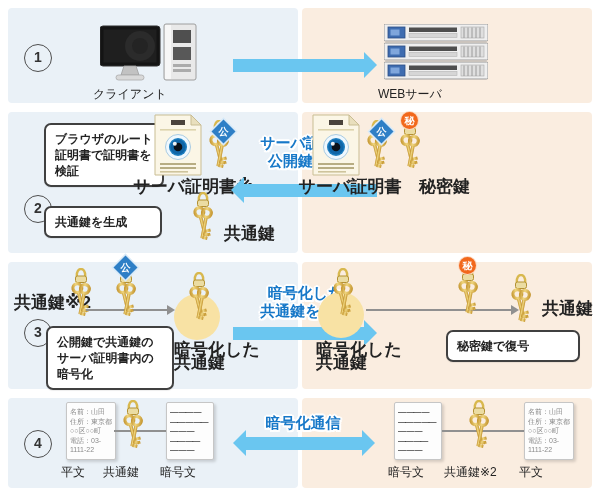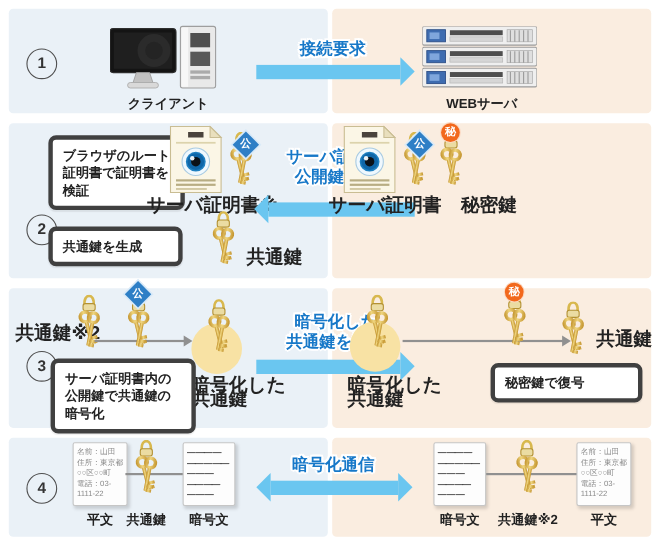--- a/index.html
+++ b/index.html
@@ -3,23 +3,23 @@
 <meta charset="utf-8">
 <style>
   html,body{margin:0;padding:0;background:#fff;}
   .stage{position:relative;width:600px;height:496px;background:#fff;overflow:hidden;
          font-family:"Liberation Sans","DejaVu Sans",sans-serif;}
   .panel{position:absolute;border-radius:4px;}
   .panel.client{background:#EAF1F7;}
   .panel.server{background:#FAEDE0;}
   .step{position:absolute;width:26px;height:26px;border-radius:50%;border:1.5px solid #4F4F4F;
         color:#333;font-size:14px;font-weight:bold;line-height:25px;text-align:center;}
-  .cap{position:absolute;font-weight:bold;color:#222;font-size:12px;text-align:center;white-space:nowrap;}
+  .cap{position:absolute;font-weight:normal;color:#222;font-size:12px;text-align:left;white-space:nowrap;}
   .cap-s{position:absolute;font-weight:bold;color:#222;font-size:17px;line-height:13px;white-space:nowrap;}
-  .wbox{position:absolute;background:#fff;border:4px solid #404040;border-radius:7px;
+  .wbox{position:absolute;background:#fff;border:2px solid #404040;border-radius:7px;
         padding:6px 9px;font-weight:bold;color:#222;font-size:12px;line-height:16px;
         box-shadow:0 1px 1px rgba(0,0,0,.07);}
   .wbox.center{text-align:left;}
   .ln{display:block;}
   .barrow{position:absolute;height:13px;background:#6AC6F0;}
   .barrow.r::after{content:'';position:absolute;right:-13px;top:-7px;width:0;height:0;
         border-top:13px solid transparent;border-bottom:13px solid transparent;border-left:13px solid #6AC6F0;}
   .barrow.l::before{content:'';position:absolute;left:-13px;top:-7px;width:0;height:0;
         border-top:13px solid transparent;border-bottom:13px solid transparent;border-right:13px solid #6AC6F0;}
   .barrow.dbl::after{content:'';position:absolute;right:-13px;top:-7px;width:0;height:0;
@@ -128,23 +128,20 @@
   <div class="step" style="left:24px;top:44px">1</div>
   <div class="step" style="left:24px;top:195px">2</div>
   <div class="step" style="left:24px;top:319px">3</div>
   <div class="step" style="left:24px;top:430px">4</div>
 
   <svg class="icon" style="left:100px;top:22px" width="100" height="62" viewBox="0 0 100 62">
       <use href="#computer"></use>
     </svg>
   <div class="cap" style="left:93px;top:86px;width:120px">クライアント</div>
 
-  <div class="atext" style="left:230px;top:36px;width:145px">
-    <span class="ln">接続要求</span>
-  </div>
   <div class="barrow r" style="left:233px;top:59px;width:131px"></div>
 
   <svg class="icon" style="left:384px;top:24px" width="104" height="56" viewBox="0 0 104 56">
       <use href="#server"></use>
     </svg>
   <div class="cap" style="left:378px;top:86px;width:120px">WEBサーバ</div>
 
   <div class="wbox" style="left:44px;top:123px;width:98px">
     <span class="ln">ブラウザのルート</span>
     <span class="ln">証明書で証明書を</span>
@@ -212,22 +209,22 @@
   </div>
   <div class="halo" style="left:174px;top:294px"></div>
   <svg class="icon" style="left:180px;top:272px" width="38" height="56" viewBox="0 0 38 56">
       <use href="#keypair"></use>
     </svg>
   <div class="cap-s" style="left:174px;top:343px">
     <span class="ln">暗号化した</span>
     <span class="ln">共通鍵</span>
   </div>
   <div class="wbox" style="left:46px;top:326px;width:106px">
+    <span class="ln">公開鍵で共通鍵の</span>
     <span class="ln">サーバ証明書内の</span>
-    <span class="ln">公開鍵で共通鍵の</span>
     <span class="ln">暗号化</span>
   </div>
 
   <div class="atext" style="left:233px;top:284px;width:145px">
     <span class="ln">暗号化した</span>
     <span class="ln">共通鍵を送付</span>
   </div>
   <div class="barrow r" style="left:233px;top:327px;width:131px"></div>
 
   <div class="halo" style="left:318px;top:292px"></div>

